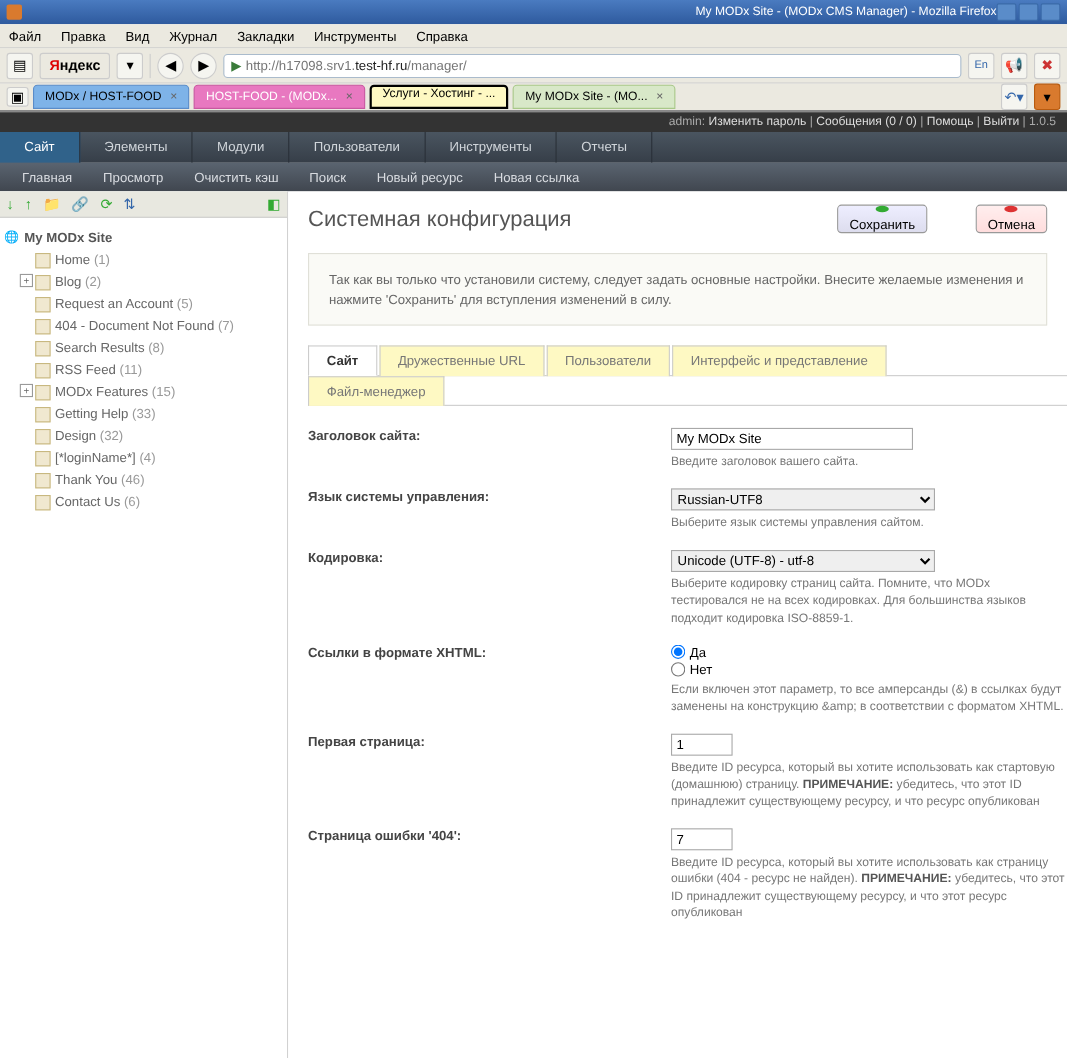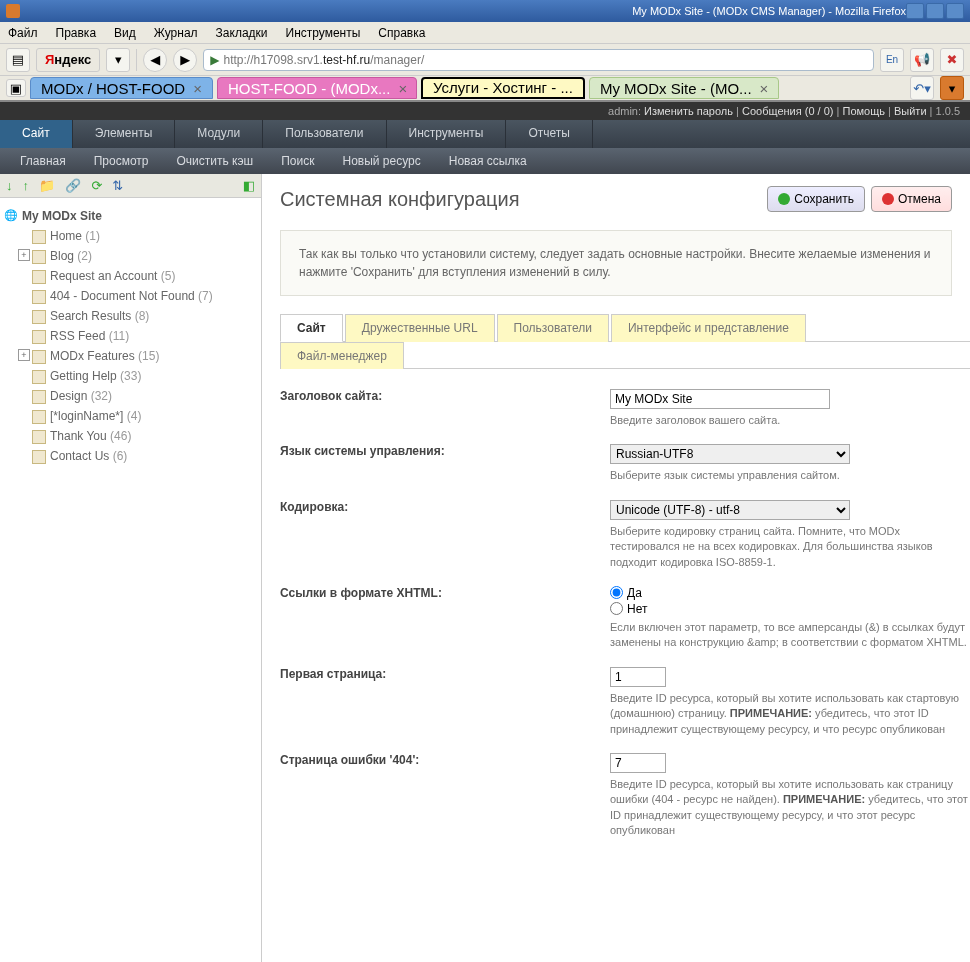--- a/index.html
+++ b/index.html
@@ -12,21 +12,21 @@
 .menubar { background: #ebe9e0; height: 22px; display: flex; align-items: center; padding: 0 8px; gap: 18px; border-bottom: 1px solid #ccc; }
 .menubar span { font-size: 12px; cursor: pointer; }
 .toolbar { background: #ebe9e0; height: 32px; display: flex; align-items: center; padding: 0 6px; gap: 6px; border-bottom: 1px solid #ccc; }
 .tbtn { width: 24px; height: 24px; border: 1px solid #ccc; border-radius: 3px; background: #f5f5f0; display:inline-flex;align-items:center;justify-content:center;font-size:13px; }
 .tbtn.nav { border-radius: 50%; }
 .url-bar { flex: 1; height: 22px; background: #fff; border: 1px solid #abc; border-radius: 4px; padding: 0 6px; display: flex; align-items: center; font-size: 12px; color: #777; }
 .url-bar .strong { color: #222; }
 .yandex { font-weight: bold; font-size: 13px; padding: 0 8px; border: 1px solid #ccc; border-radius: 3px; height: 24px; display:flex;align-items:center; }
 .yandex .y { color: #d00; }
 .tabs-bar { background: #ebe9e0; height: 26px; display: flex; align-items: center; padding: 0 6px; gap: 4px; border-bottom: 2px solid #888; }
-.bt-tab { height: 22px; padding: 0 10px; border-radius: 4px 4px 0 0; font-size: 15px; display: flex; align-items: center; gap: 4px; max-width: 200px; overflow: hidden; white-space: nowrap; }
+.bt-tab { height: 22px; padding: 0 10px; border-radius: 4px 4px 0 0; font-size: 11px; display: flex; align-items: center; gap: 4px; max-width: 200px; overflow: hidden; white-space: nowrap; }
 .bt-tab.t1 { background: #7eb3e8; border: 1px solid #5a8cc9; }
 .bt-tab.t2 { background: #e878c0; border: 1px solid #c858a0; color: #fff; }
 .bt-tab.t3 { background: #fef9c3; border: 2px solid #000000; flex-direction: column; }
 .bt-tab.t4 { background: #d8e8c8; border: 1px solid #a8c888; }
 .bt-tab .x { margin-left: 4px; color: #666; }
 .tabs-right { margin-left: auto; display: flex; gap: 6px; }
 .app { display: flex; flex-direction: column; }
 .app-top { background: #333; color: #aaa; font-size: 11px; text-align: right; padding: 3px 10px; }
 .app-top a { color: #ddd; text-decoration: none; }
 .app-nav { background: linear-gradient(#4a5560, #363e48); height: 28px; display: flex; }
@@ -40,23 +40,23 @@
 .side-tb span { cursor: pointer; font-size: 13px; }
 .tree { padding: 8px 4px; font-size: 12px; overflow: auto; }
 .tree-root { font-weight: bold; color: #555; padding: 3px 2px 3px 18px; position: relative; }
 .tree-root::before { content: "🌐"; position: absolute; left: 0; font-size: 11px; }
 .tree ul { list-style: none; margin-left: 14px; }
 .tree li { padding: 3px 0 3px 32px; color: #666; position: relative; cursor: pointer; }
 .tree li::before { content: ""; position: absolute; left: 14px; top: 4px; width: 12px; height: 12px; background: #f0e8d0; border: 1px solid #c8b880; }
 .tree li .c { color: #999; }
 .tree li.exp::after { content: "+"; position: absolute; left: 0; top: 3px; width: 10px; height: 10px; border: 1px solid #999; font-size: 9px; text-align: center; line-height: 10px; background: #fff; }
 .main { flex: 1; background: #fff; padding: 12px 0 0 18px; overflow: auto; }
-.page-head { display: flex; align-items: center; margin-bottom: 18px; }
+.page-head { display: flex; align-items: center; margin-bottom: 18px; gap: 38px; }
 .page-title { font-size: 20px; color: #555; flex: 1; }
-.btn { height: 26px; padding: 0 10px; border-radius: 4px; border: 1px solid #999; font-size: 12px; display: inline-flex; align-items: center; gap: 4px; cursor: pointer; margin-left: 6px; }
+.btn { height: 26px; padding: 0 10px; border-radius: 4px; border: 1px solid #999; font-size: 12px; display: inline-flex; align-items: center; gap: 4px; cursor: pointer; margin-left: 6px; flex-direction: column; }
 .btn.save { background: linear-gradient(#eef, #dde); }
 .btn.cancel { background: linear-gradient(#fee, #fdd); }
 .btn .ico { width: 12px; height: 12px; border-radius: 50%; }
 .btn.save .ico { background: #3a3; }
 .btn.cancel .ico { background: #d33; }
 .info-box { border: 1px solid #e0e0d8; background: #fafaf6; padding: 14px 18px; color: #666; font-size: 12px; line-height: 1.5; margin: 10px 18px 18px 0; }
 .cfg-tabs { display: flex; flex-wrap: wrap; border-bottom: 1px solid #ccc; }
 .cfg-tab { padding: 6px 16px; border: 1px solid #ccc; border-bottom: none; background: #fef9c3; color: #777; font-size: 12px; cursor: pointer; margin-right: 2px; margin-bottom: -1px; }
 .cfg-tab.active { background: #fff; color: #333; font-weight: bold; border-bottom: 1px solid #fff; }
 .cfg-tab.row2 { margin-top: 0; }

